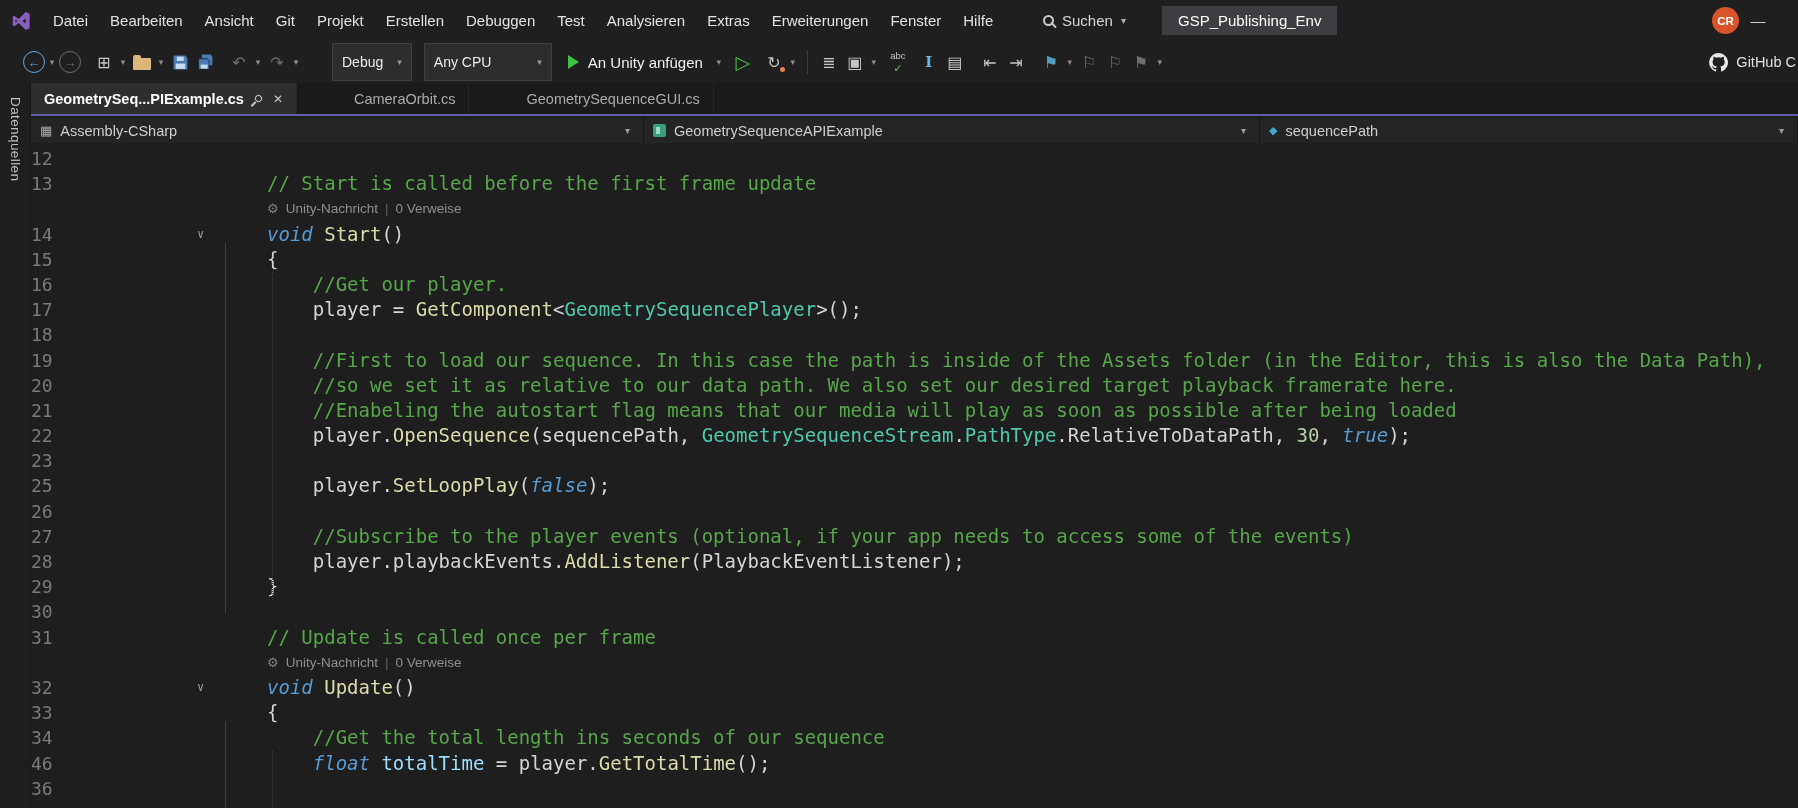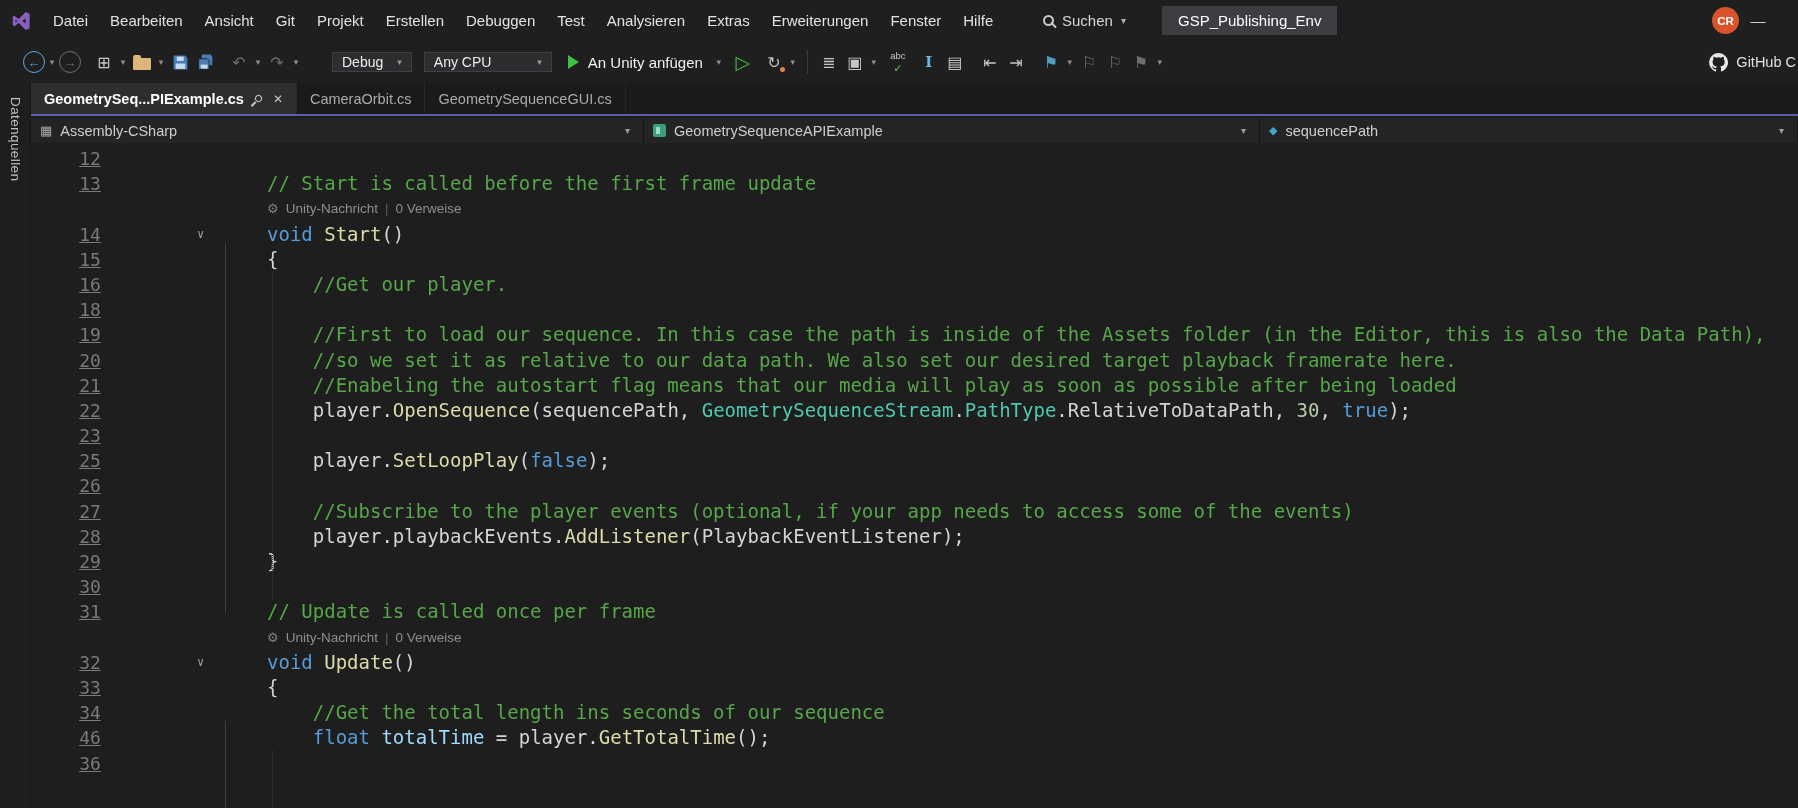--- a/index.html
+++ b/index.html
@@ -21,62 +21,62 @@
   .win-min { position:absolute; right:10px; top:0; width:36px; height:41px; display:flex; align-items:center; justify-content:center; color:#CFCFCF; font-size:15px; }
   
   .toolbar { position:absolute; top:41px; left:0; right:0; height:42px; background:#1F1F1F; display:flex; align-items:center; padding-left:22px; z-index:5; }
   .tbtn { height:28px; min-width:24px; display:flex; align-items:center; justify-content:center; color:#C5C5C5; font-size:16px; margin:0 1px; }
   .circ { width:22px; height:22px; min-width:22px; border:1.5px solid currentColor; border-radius:50%; font-size:13px; }
   .blue { color:#5FA7DA; } .dim { color:#6E6E6E; } .green { color:var(--play,#3FBF46); font-size:19px; }
   .tcaret { width:12px; font-size:9px; color:#8F8F8F; display:flex; justify-content:center; }
   .tsep { width:1px; height:24px; background:#3A3A3C; margin:0 8px; }
   .folder { width:18px; height:12px; background:#DCB67A; border-radius:1px; position:relative; margin-top:3px; }
   .folder::before { content:""; position:absolute; top:-3px; left:0; width:8px; height:3px; background:#DCB67A; border-radius:2px 2px 0 0; }
-  .dd { height:20px; background:#2D2D30; border:1px solid #3F3F46; color:#ECECEC; font-size:14px; display:flex; align-items:center; justify-content:space-between; padding:4px 9px; margin:0 6px; }
+  .dd { height:38px; background:#2D2D30; border:1px solid #3F3F46; color:#ECECEC; font-size:14px; display:flex; align-items:center; justify-content:space-between; padding:4px 9px; margin:0 6px; }
   .dd .ddc { font-size:9px; color:#9A9A9A; margin-left:14px; }
   .dd.first { margin-left:30px; min-width:78px; }
   .dd.wide { min-width:128px; }
   .attach { display:flex; align-items:center; gap:9px; margin:0 10px; color:#F0F0F0; font-size:15px; }
   .playtri { width:0; height:0; border-left:11px solid var(--play,#3FBF46); border-top:7px solid transparent; border-bottom:7px solid transparent; }
   .hot { position:relative; }
   .hot::after { content:""; position:absolute; width:5px; height:5px; background:#E8804C; border-radius:50%; right:1px; bottom:4px; }
   .abc { font-size:9.5px; letter-spacing:0; gap:1px;flex-direction:column; }
   .abc .chk { color:#6CC04A; font-size:11px; }
   .ibeam { font-family:"DejaVu Serif", serif; font-weight:bold; color:#69B7E8; font-size:15px; }
   .flag { color:#4F9FBF; }
   .github { position:absolute; right:2px; top:0; height:42px; display:flex; align-items:center; gap:7px; font-size:14.5px; color:#E0E0E0; }
   
   .side { position:absolute; left:0; top:83px; bottom:0; width:31px; background:#1E1E1E; border-right:1px solid #171717; z-index:4; }
   .side-tab { writing-mode:vertical-rl; font-size:13.5px; color:#C2C2C2; margin:14px auto 0; display:block; width:max-content; letter-spacing:0.4px; }
   
-  .tabbar { position:absolute; left:31px; right:0; top:83px; height:33px; background:#1A1A1A; border-bottom:2px solid var(--underline,#5D5DA9); display:flex; }
+  .tabbar { position:absolute; left:31px; right:0; top:83px; height:33px; background:#1A1A1A; border-bottom:2px solid var(--underline,#5D5DA9); display:flex;gap:44px; }
   .tab { display:flex; align-items:center; padding:0 13px; font-size:14.5px; color:#ABABAB; border-right:1px solid #262626; gap:10px; white-space:nowrap; }
   .tab.active { background:#2E2E30; color:#FFFFFF; font-weight:600; }
   .pin { width:7px; height:7px; border:1.5px solid #C8C8C8; border-radius:50%; position:relative; transform:rotate(45deg); margin:0 1px; }
   .pin::after { content:""; position:absolute; top:7px; left:2px; width:1.5px; height:6px; background:#C8C8C8; }
   .tclose { font-size:12px; color:#C8C8C8; font-weight:400; }
   
   .navbar { position:absolute; left:31px; right:0; top:118px; height:25px; background:#242425; display:flex; z-index:3; }
   .nav-sec { display:flex; align-items:center; gap:8px; padding:0 9px; font-size:14.5px; color:#CFCFCF; border-right:1px solid #161616; }
   .nav-sec .ncaret { margin-left:auto; font-size:10px; color:#9A9A9A; padding-right:4px; }
   .s1 { width:613px; } .s2 { width:616px; } .s3 { flex:1; }
   .nicon { color:#A8A8A8; font-size:13px; }
   .cicon { width:13px; height:13px; background:#3C9E81; border-radius:2px; position:relative; flex:none; }
   .cicon::after { content:""; position:absolute; left:3px; top:3px; width:4px; height:7px; background:#9ADBC3; }
   .ficon { color:#3FA9D0; font-size:11px; }
   
   .editor { position:absolute; left:31px; right:0; top:143px; bottom:0; background:#1E1E1E; overflow:hidden; font-family:"DejaVu Sans Mono", monospace; }
   .code-rows { position:relative; padding-top:3px; }
   .crow { height:25.2px; line-height:25.2px; display:flex; white-space:pre; }
-  .ln { width:118px; text-align:center; color:var(--c-line_number,#7A7A7A); font-size:18px; flex:none;text-decoration:underline; }
+  .ln { width:118px; text-align:left; color:var(--c-line_number,#7A7A7A); font-size:18px; flex:none; }
   .margin { width:118px; flex:none; position:relative; }
   .fold { position:absolute; left:48px; top:0; color:#9A9A9A; font-size:12px; cursor:default; }
   .codeline { font-size:19px; color:var(--c-plain,#D4D4D4); }
   .tk-c { color:var(--c-comment,#57A64A); }
-  .tk-k { color:var(--c-keyword,#569CD6); }
+  .tk-k { color:var(--c-keyword,#569CD6);font-style:italic; }
   .tk-m { color:var(--c-method,#DCDCAA); }
   .tk-t { color:var(--c-type,#4EC9B0); }
   .tk-v { color:var(--c-local,#9CDCFE); }
   .tk-n { color:var(--c-number,#B5CEA8); }
   .tk-p { color:var(--c-plain,#D4D4D4); }
   .lensline { font-family:"Liberation Sans", sans-serif; font-size:13.5px; color:#8F8F8F; display:flex; align-items:center; gap:7px; }
   .lensline .gear { font-size:13px; color:#7E7E7E; }
   .lensline .pipe { color:#5F5F5F; }
   .guide { position:absolute; width:1px; background:#3F3F3F; }
   .iguide { position:absolute; width:0; border-left:1px dotted #3A3A3A; }
@@ -237,20 +237,21 @@
 </div>
 
 <div class="editor">
   <div class="code-rows">
       <div class="crow"><span class="ln">12</span><span class="margin"></span><span class="codeline"></span></div>
       <div class="crow"><span class="ln">13</span><span class="margin"></span><span class="codeline"><span class="tk-c">// Start is called before the first frame update</span></span></div>
       <div class="crow"><span class="ln"></span><span class="margin"></span><span class="lensline"><span class="gear">⚙</span><span>Unity-Nachricht</span><span class="pipe">|</span><span>0 Verweise</span></span></div>
       <div class="crow"><span class="ln">14</span><span class="margin"><span class="fold">∨</span></span><span class="codeline"><span class="tk-k">void</span><span class="tk-p"> </span><span class="tk-m">Start</span><span class="tk-p">()</span></span></div>
       <div class="crow"><span class="ln">15</span><span class="margin"></span><span class="codeline"><span class="tk-p">{</span></span></div>
       <div class="crow"><span class="ln">16</span><span class="margin"></span><span class="codeline"><span class="tk-c">    //Get our player.</span></span></div>
+      <div class="crow"><span class="ln">17</span><span class="margin"></span><span class="codeline"><span class="tk-p">    player = </span><span class="tk-m">GetComponent</span><span class="tk-p">&lt;</span><span class="tk-t">GeometrySequencePlayer</span><span class="tk-p">&gt;();</span></span></div>
       <div class="crow"><span class="ln">18</span><span class="margin"></span><span class="codeline"></span></div>
       <div class="crow"><span class="ln">19</span><span class="margin"></span><span class="codeline"><span class="tk-c">    //First to load our sequence. In this case the path is inside of the Assets folder (in the Editor, this is also the Data Path),</span></span></div>
       <div class="crow"><span class="ln">20</span><span class="margin"></span><span class="codeline"><span class="tk-c">    //so we set it as relative to our data path. We also set our desired target playback framerate here.</span></span></div>
       <div class="crow"><span class="ln">21</span><span class="margin"></span><span class="codeline"><span class="tk-c">    //Enabeling the autostart flag means that our media will play as soon as possible after being loaded</span></span></div>
       <div class="crow"><span class="ln">22</span><span class="margin"></span><span class="codeline"><span class="tk-p">    player.</span><span class="tk-m">OpenSequence</span><span class="tk-p">(sequencePath, </span><span class="tk-t">GeometrySequenceStream</span><span class="tk-p">.</span><span class="tk-t">PathType</span><span class="tk-p">.RelativeToDataPath, </span><span class="tk-n">30</span><span class="tk-p">, </span><span class="tk-k">true</span><span class="tk-p">);</span></span></div>
       <div class="crow"><span class="ln">23</span><span class="margin"></span><span class="codeline"></span></div>
       <div class="crow"><span class="ln">25</span><span class="margin"></span><span class="codeline"><span class="tk-p">    player.</span><span class="tk-m">SetLoopPlay</span><span class="tk-p">(</span><span class="tk-k">false</span><span class="tk-p">);</span></span></div>
       <div class="crow"><span class="ln">26</span><span class="margin"></span><span class="codeline"></span></div>
       <div class="crow"><span class="ln">27</span><span class="margin"></span><span class="codeline"><span class="tk-c">    //Subscribe to the player events (optional, if your app needs to access some of the events)</span></span></div>
       <div class="crow"><span class="ln">28</span><span class="margin"></span><span class="codeline"><span class="tk-p">    player.playbackEvents.</span><span class="tk-m">AddListener</span><span class="tk-p">(PlaybackEventListener);</span></span></div>

